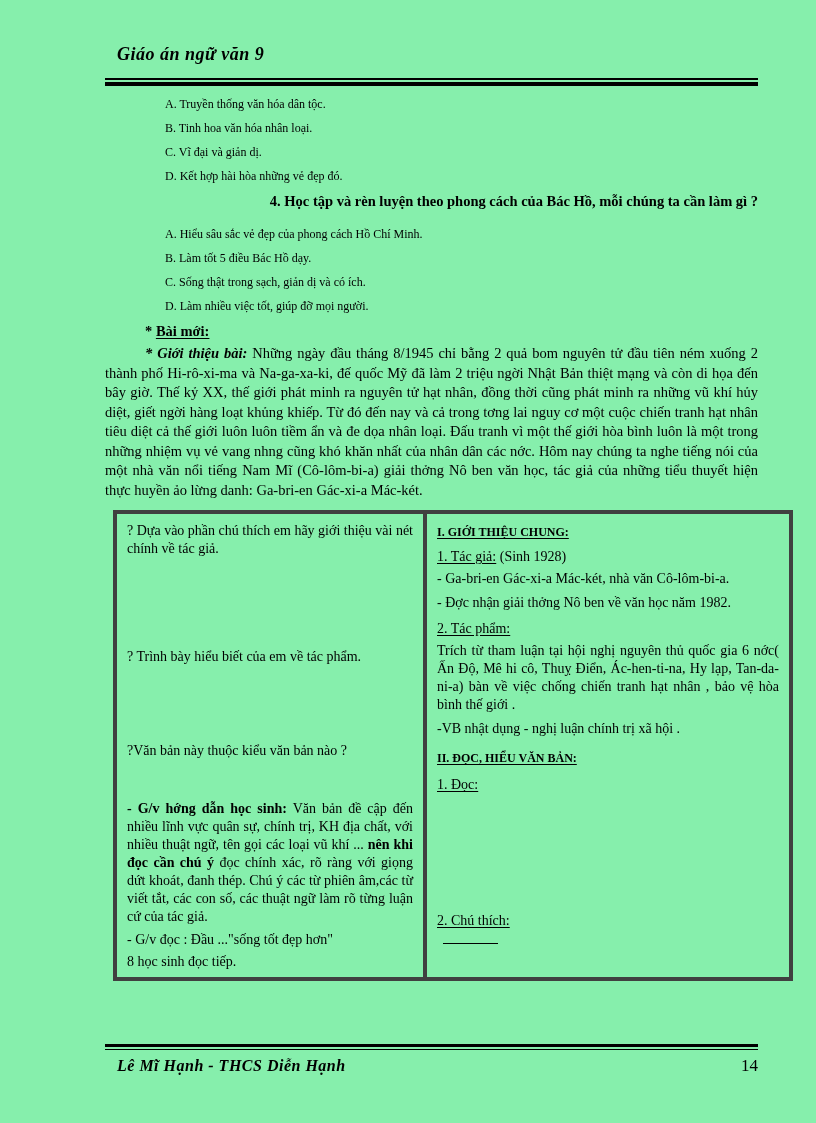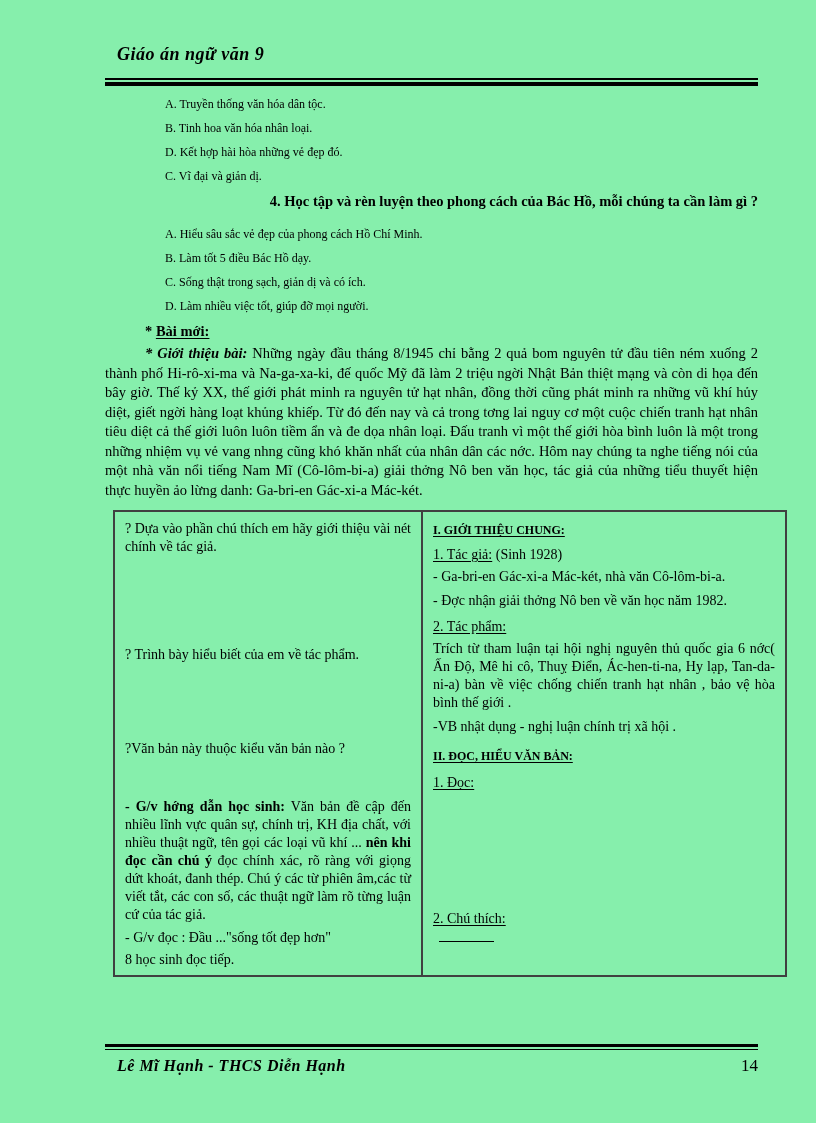--- a/index.html
+++ b/index.html
@@ -62,21 +62,21 @@
   .intro .lead { font-weight: bold; font-style: italic; }
   
   .lesson-table {
     margin-top: 10px;
     margin-left: 8px;
     width: 628px;
     border-collapse: collapse;
     table-layout: fixed;
   }
   .lesson-table td {
-    border: 2px solid #404040;
+    border: 4px solid #404040;
     vertical-align: top;
     font-size: 14px;
     line-height: 18px;
     padding: 8px 10px 6px 10px;
   }
   .col-left  { width: 286px; }
   .col-right { width: 342px; }
   .cell-block { text-align: justify; }
   .u  { text-decoration: underline; text-underline-offset: 2px; }
   .b  { font-weight: bold; }
@@ -142,22 +142,22 @@
 <div class="page">
 
   <div>
     <div class="header-title">Giáo án ngữ văn 9</div>
     <div class="header-rule"></div>
   </div>
 
   <div class="options">
     <div class="option">A. Truyền thống văn hóa dân tộc.</div>
     <div class="option">B. Tinh  hoa văn hóa nhân loại.</div>
+    <div class="option">C. Vĩ đại và giản dị.</div>
     <div class="option">D. Kết hợp hài hòa những vẻ đẹp đó.</div>
-    <div class="option">C. Vĩ đại và giản dị.</div>
   </div>
 
   <div class="q-heading">4. Học tập và rèn luyện theo phong cách của Bác Hồ, mỗi chúng ta cần làm gì ?</div>
   <div class="options" style="margin-top:12px">
     <div class="option">A. Hiểu sâu sắc vẻ đẹp của phong cách Hồ Chí Minh.</div>
     <div class="option">B. Làm tốt 5 điều Bác Hồ dạy.</div>
     <div class="option">C. Sống thật trong sạch, giản dị và có ích.</div>
     <div class="option">D. Làm nhiều việc tốt, giúp đỡ mọi người.</div>
   </div>
 

